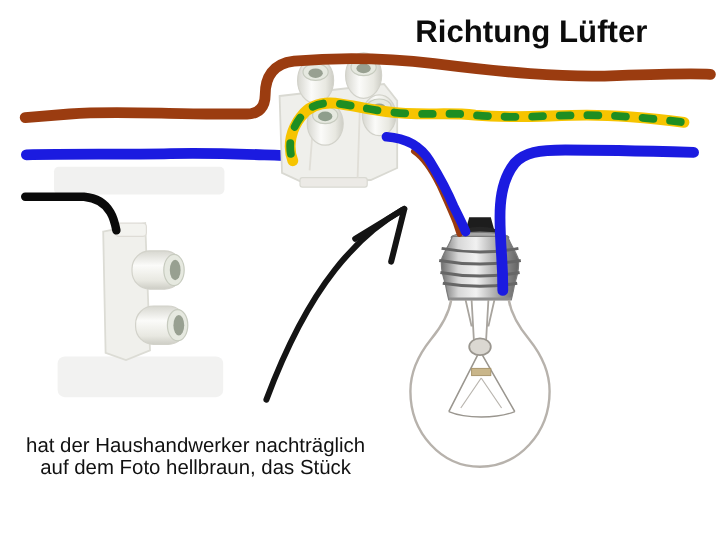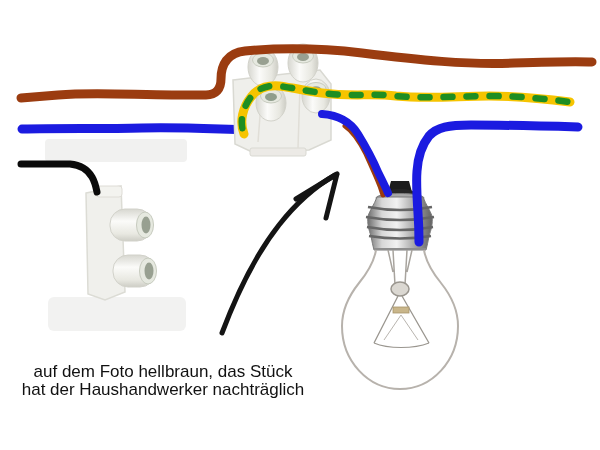--- a/index.html
+++ b/index.html
@@ -110,19 +110,20 @@
     <path d="M 322 114 C 337 115 350 121 358 134 C 366 147 373 160 378 172 C 383 182 386 188 388 193" fill="none" stroke="#1b1be0" stroke-width="8" stroke-linecap="round"></path>
 
     <path d="M 21 164 L 70 164 C 81 165 88 170 92 177 C 95 182 96 187 97 192" fill="none" stroke="#0a0a0a" stroke-width="7" stroke-linecap="round"></path>
 
     <g>
       <path d="M 222 333 C 237 293 257 253 279 225 C 297 202 316 186 335 175" fill="none" stroke="#141414" stroke-width="5" stroke-linecap="round"></path>
       <path d="M 296 199 L 337 174 M 326 218 L 337 174" fill="none" stroke="#141414" stroke-width="5" stroke-linecap="round"></path>
     </g>
   </svg>
 
+  <div class="title">Richtung Lüfter</div>
 
   <div class="note">
+    <div>hat der Haushandwerker nachträglich</div>
     <div>auf dem Foto hellbraun, das Stück</div>
-    <div>hat der Haushandwerker nachträglich</div>
   </div>
 
 </div>
 
 </body></html>

